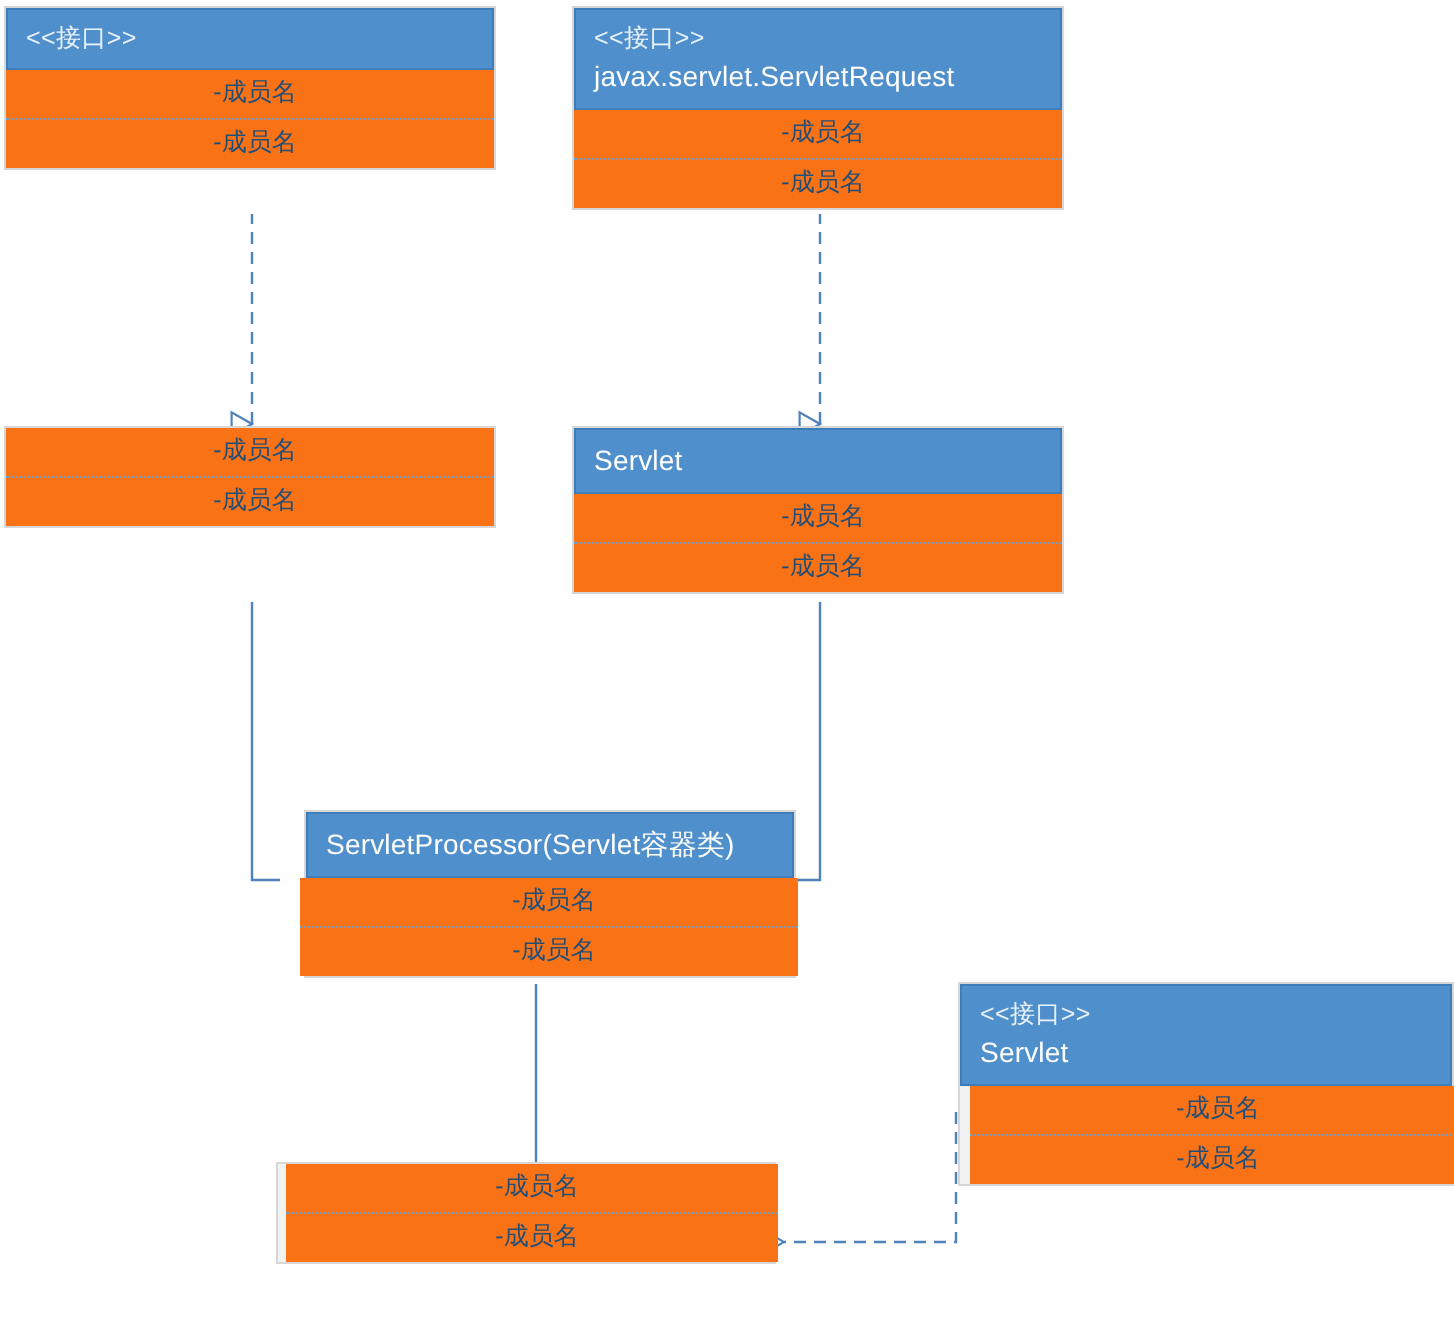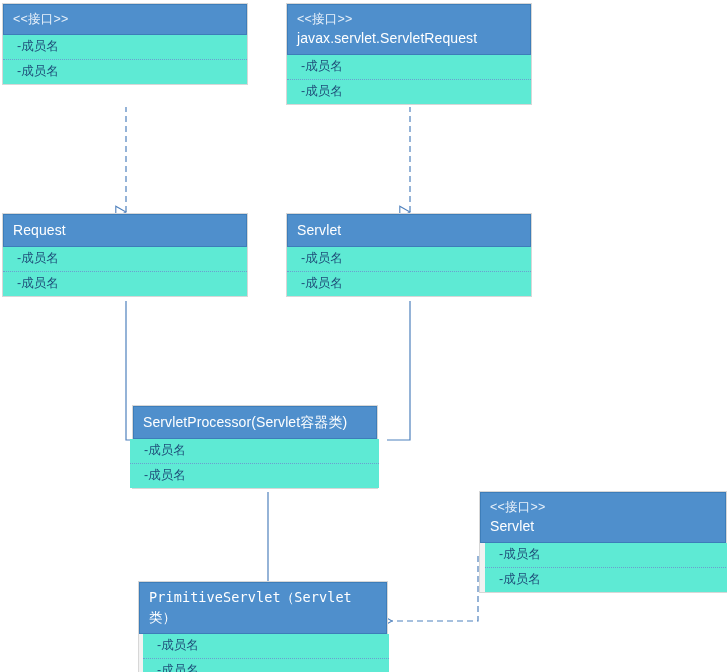--- a/index.html
+++ b/index.html
@@ -59,41 +59,42 @@
     color: #ffffff;
     letter-spacing: 0.1px;
   }
   .cls-name.mono {
     font-family: "DejaVu Sans Mono", "Liberation Mono", monospace;
     font-size: 13.5px;
   }
 
   .uml-members {
     box-sizing: border-box;
-    background: #5eead4;
+    background: #f97316;
     padding: 0;
+    text-align: center;
   }
   .member-row {
     box-sizing: border-box;
     font-size: 12.5px;
     color: #1f4e79;
     padding: 3px 9px 4px 14px;
     line-height: 1.35;
     white-space: nowrap;
   }
   .member-row.sep {
     border-bottom: 1px dotted #6a9fd0;
   }
 
   
   #cls-servlet-request { left: 2px;   top: 3px;   width: 246px; }
   #cls-servlet-response { left: 286px; top: 3px;   width: 246px; }
   #cls-request        { left: 2px;   top: 213px; width: 246px; }
   #cls-response       { left: 286px; top: 213px; width: 246px; }
-  #cls-servlet-processor { left: 132px; top: 405px; width: 246px; }
+  #cls-servlet-processor { left: 152px; top: 405px; width: 246px; }
   #cls-servlet        { left: 479px; top: 491px; width: 248px; }
   #cls-primitive-servlet { left: 138px; top: 581px; width: 250px; }
 
   
   #cls-servlet-processor .uml-members { margin-left: -3px; width: 249px; }
   #cls-servlet .uml-members { margin-left: 5px; width: 243px; }
   #cls-primitive-servlet .uml-members { margin-left: 4px; width: 246px; }
 </style>
 </head>
 <body>
@@ -150,23 +151,20 @@
       <span class="stereotype">&lt;&lt;接口&gt;&gt;</span>
       <span class="cls-name">javax.servlet.ServletRequest</span>
     </div>
     <div class="uml-members">
       <div class="member-row sep">-成员名</div>
       <div class="member-row">-成员名</div>
     </div>
   </div>
 
   <div class="uml-class" id="cls-request">
-    <div class="uml-header">
-      <span class="cls-name">Request</span>
-    </div>
     <div class="uml-members">
       <div class="member-row sep">-成员名</div>
       <div class="member-row">-成员名</div>
     </div>
   </div>
 
   <div class="uml-class" id="cls-response">
     <div class="uml-header">
       <span class="cls-name">Servlet</span>
     </div>
@@ -191,22 +189,19 @@
       <span class="stereotype">&lt;&lt;接口&gt;&gt;</span>
       <span class="cls-name">Servlet</span>
     </div>
     <div class="uml-members">
       <div class="member-row sep">-成员名</div>
       <div class="member-row">-成员名</div>
     </div>
   </div>
 
   <div class="uml-class" id="cls-primitive-servlet">
-    <div class="uml-header">
-      <span class="cls-name mono">PrimitiveServlet（Servlet类）</span>
-    </div>
     <div class="uml-members">
       <div class="member-row sep">-成员名</div>
       <div class="member-row">-成员名</div>
     </div>
   </div>
 
 </div>
 
 </body></html>

